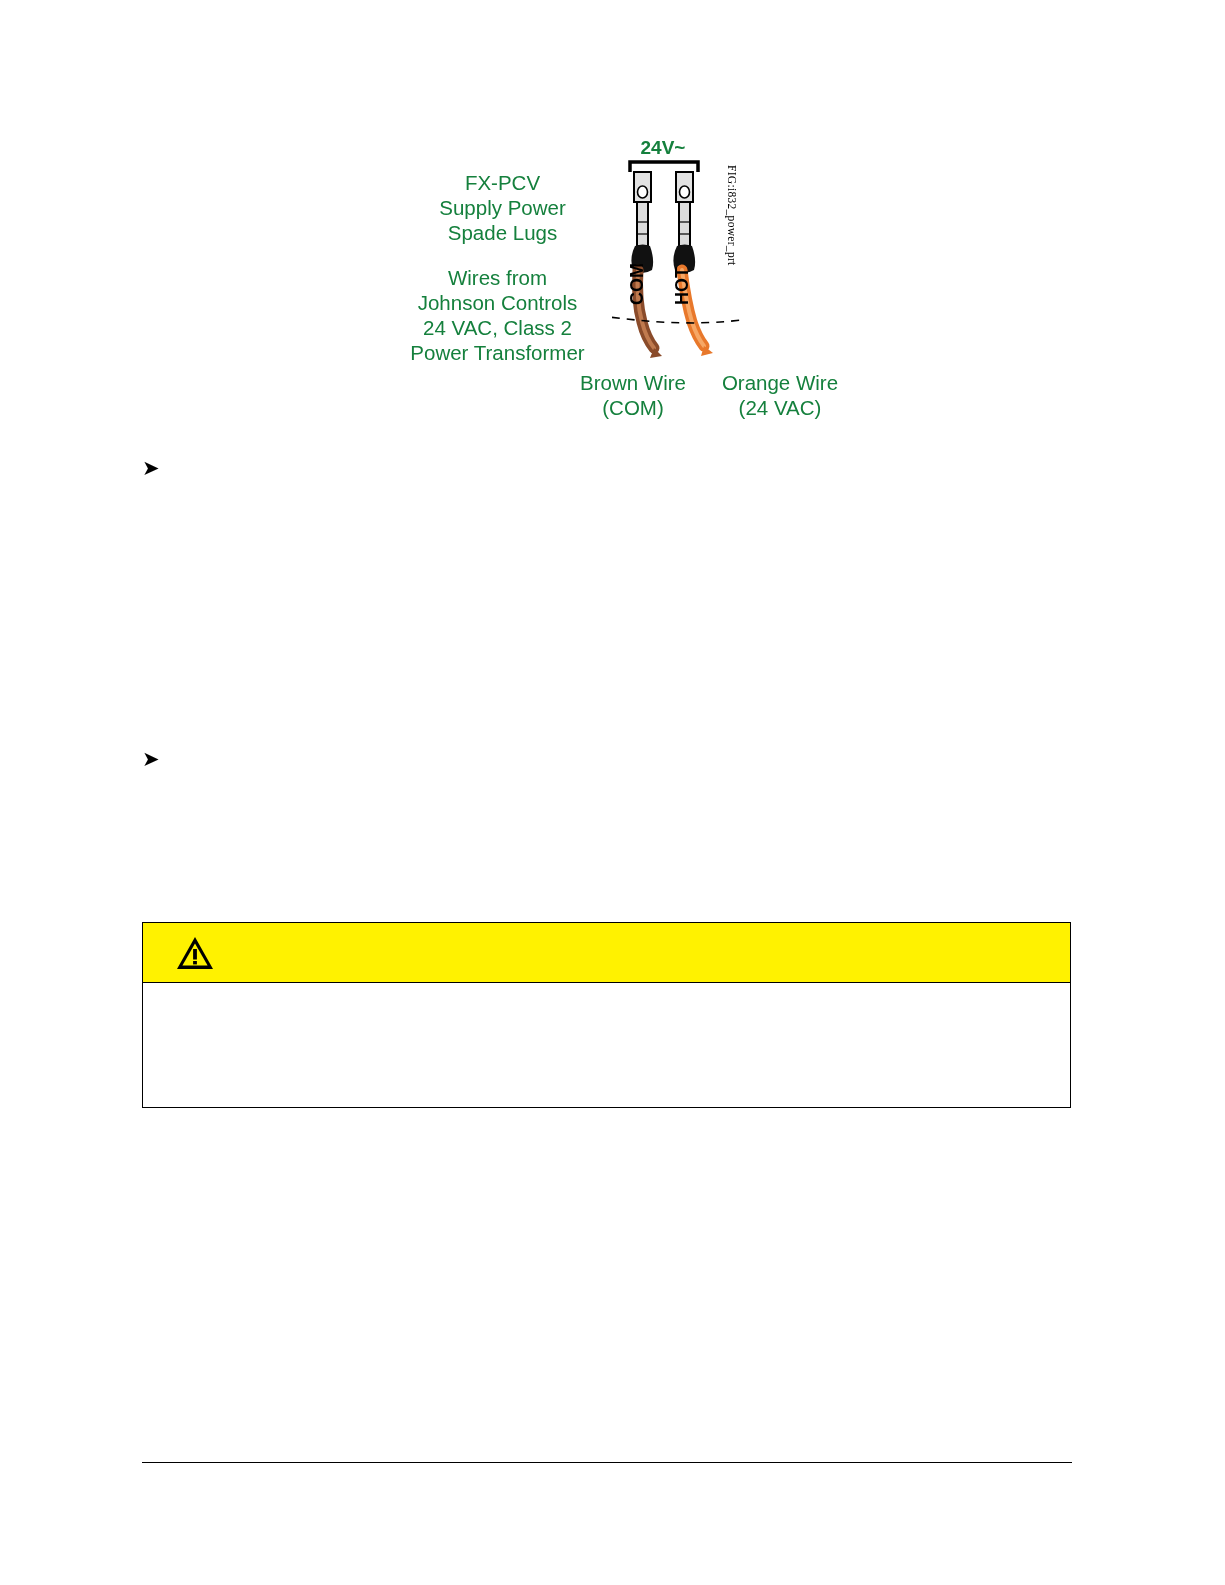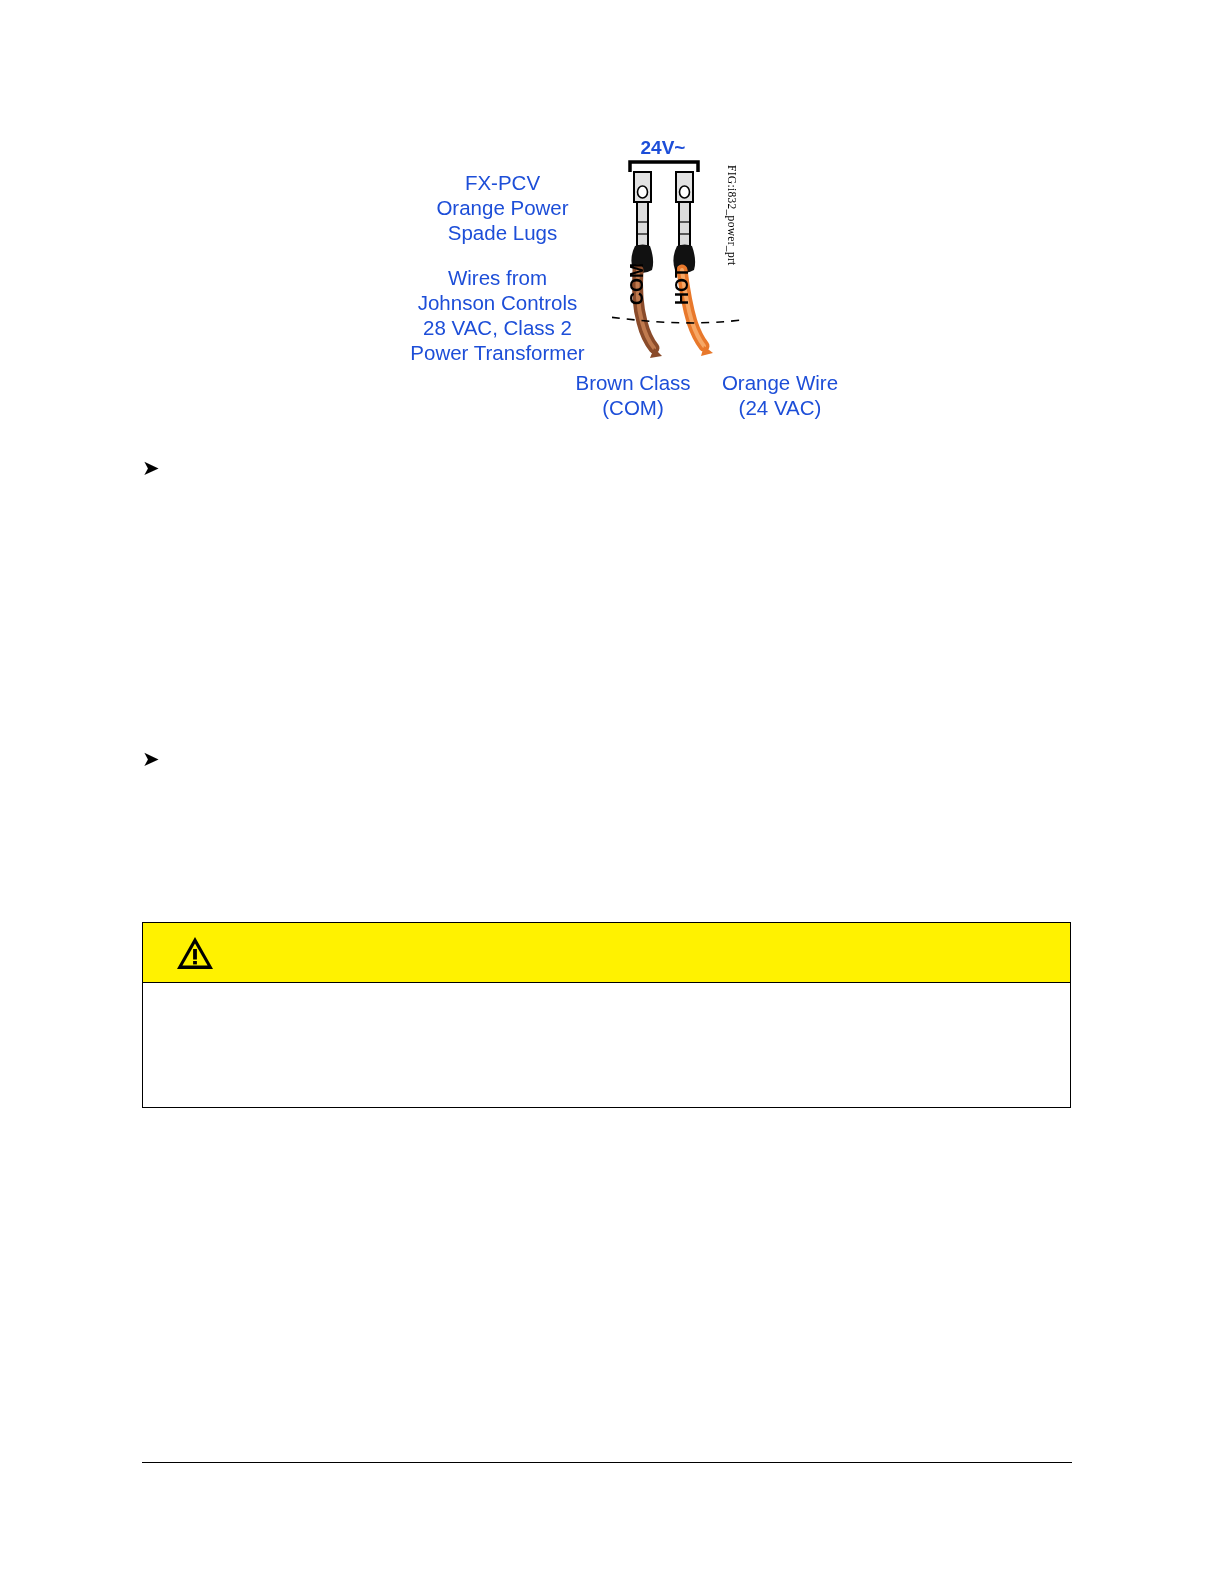--- a/index.html
+++ b/index.html
@@ -24,21 +24,21 @@
     width: 480px;
     height: 310px;
   }
 
   .fig-label {
     position: absolute;
     font-size: 20.5px;
     line-height: 25px;
     text-align: center;
     white-space: pre-line;
-    color: #1d4ed8;
+    color: #15803d;
   }
 
   #label-spadelugs {
     left: 0px;
     top: 50px;
     width: 225px;
     text-align: center;
   }
   #label-wires {
     left: -10px;
@@ -176,33 +176,33 @@
       <path d="M70 120 q4 32 10 52 q5 15 12 24" stroke="#f6a765" stroke-width="4" fill="none" stroke-linecap="round"></path>
       <path d="M92 196 l9 7 l-12 3 z" fill="#e8782b"></path>
     </g>
 
     <path d="M-60 160 C 10 168, 60 178, 130 170" stroke="#000" stroke-width="1.6" fill="none" stroke-dasharray="8 7"></path>
   </svg>
 
   <div class="fig-label" id="label-24v">24V~</div>
 
   <div class="fig-label" id="label-spadelugs">FX-PCV
-Orange Power
+Supply Power
 Spade Lugs</div>
 
   <div class="fig-label" id="label-wires">Wires from
 Johnson Controls
-28 VAC, Class 2
+24 VAC, Class 2
 Power Transformer</div>
 
   <div class="term-label" id="label-com">COM</div>
 
   <div class="term-label" id="label-hot">HOT</div>
 
-  <div class="fig-label" id="label-brown">Brown Class
+  <div class="fig-label" id="label-brown">Brown Wire
 (COM)</div>
 
   <div class="fig-label" id="label-orange">Orange Wire
 (24 VAC)</div>
 
   <div id="label-partnum">FIG:i832_power_prt</div>
 </div>
 
 <div class="bullet" id="bullet-1">➤</div>
 

